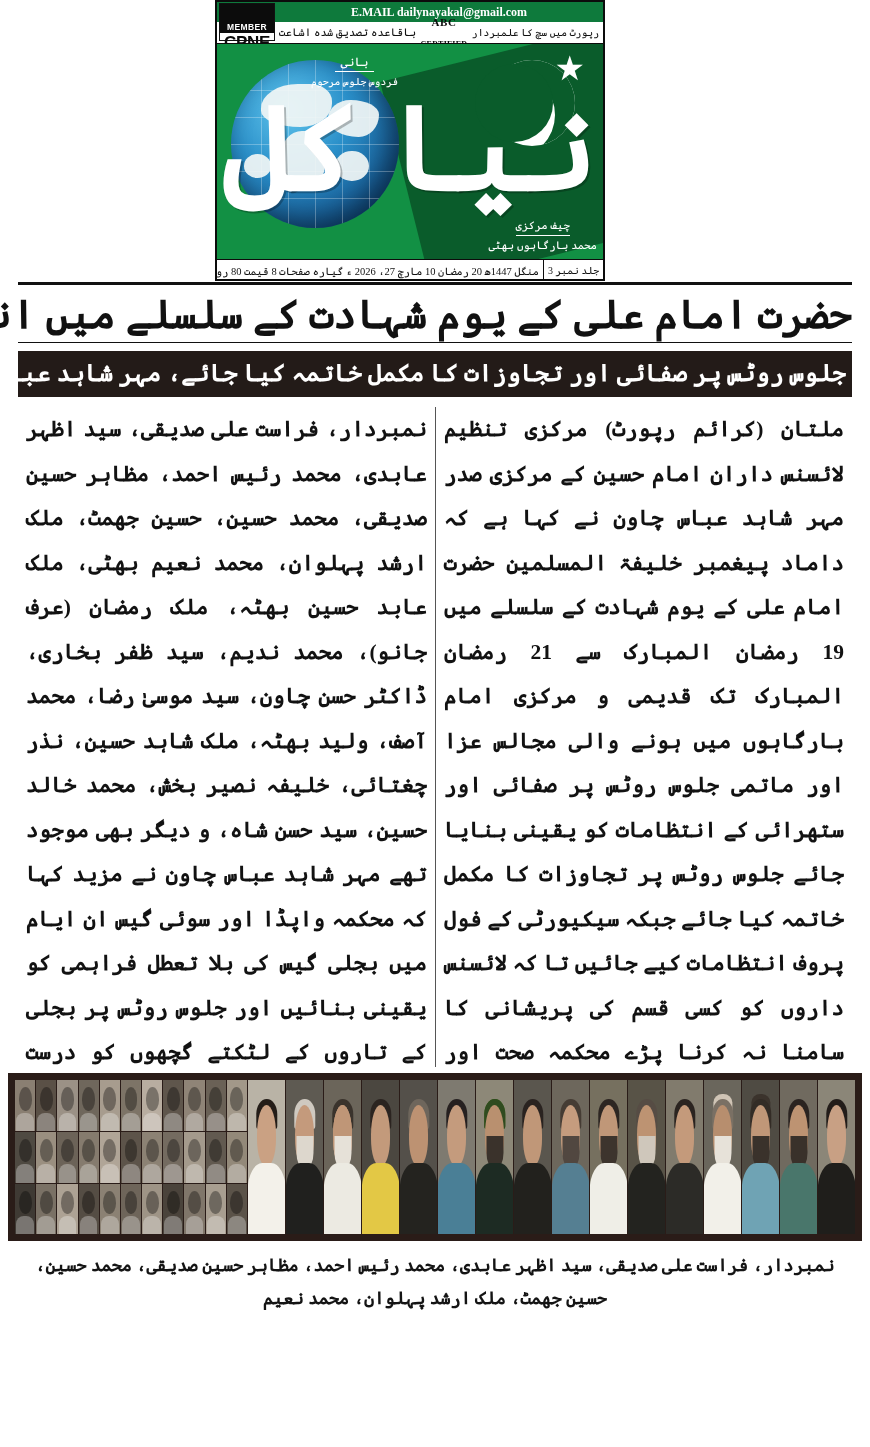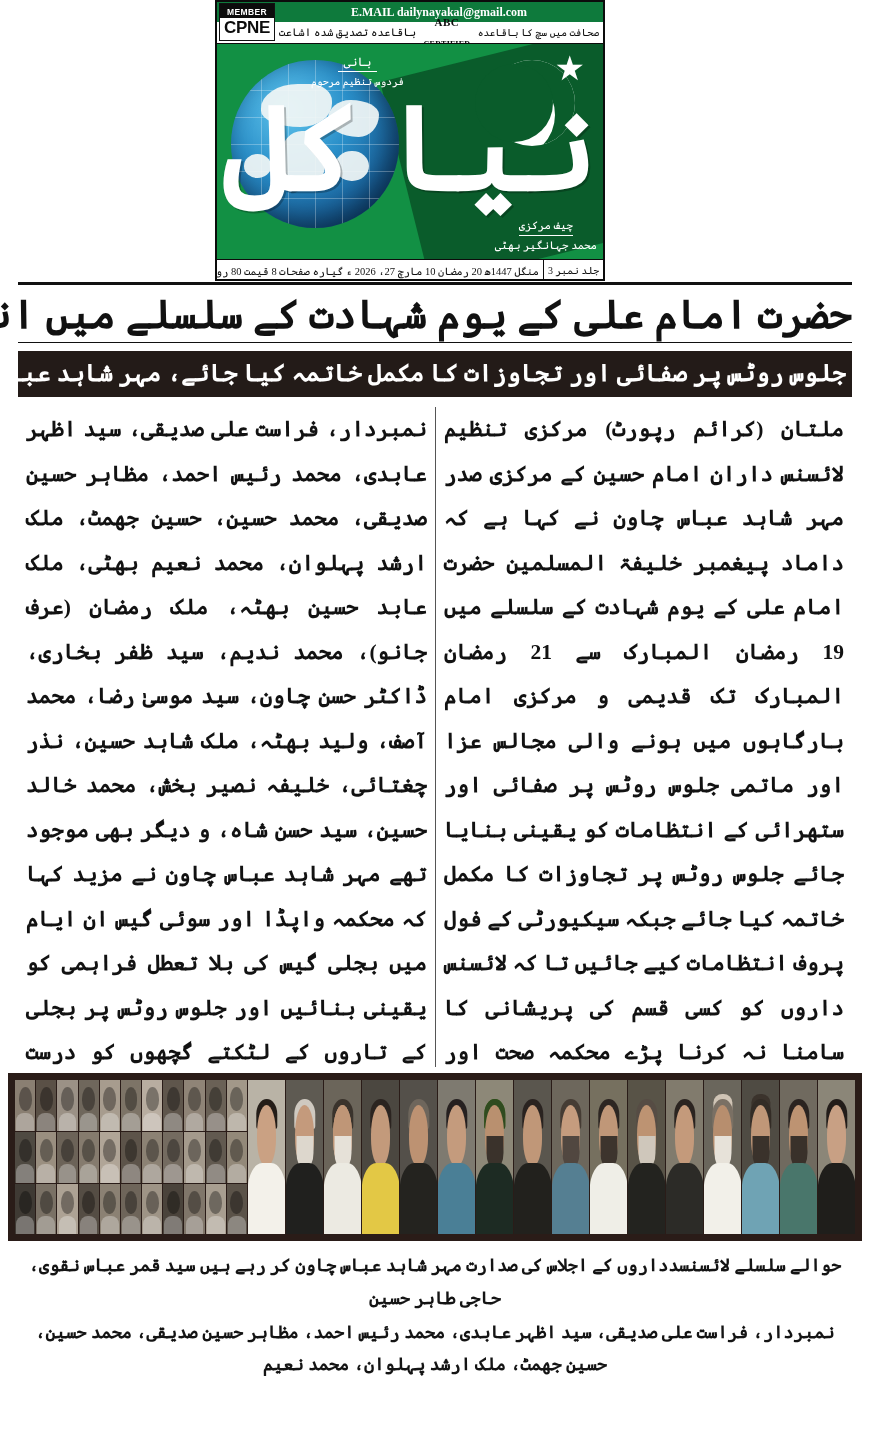--- a/index.html
+++ b/index.html
@@ -48,21 +48,21 @@
     line-height: 1;
   }
   .cpne-member {
     display: block;
     background: #0c0c0c;
     color: #ffffff;
     font-family: "Liberation Sans", sans-serif;
     font-weight: bold;
     font-size: 8.5px;
     letter-spacing: .4px;
-    padding: 4px 0 1px;
+    padding: 19px 0 1px;
   }
   .cpne-name {
     display: block;
     color: #0c0c0c;
     font-family: "Liberation Sans", sans-serif;
     font-weight: bold;
     font-size: 17px;
     letter-spacing: -0.3px;
     margin-top: 1px;
   }
@@ -429,21 +429,21 @@
 
     <div class="masthead-box">
 
       <div class="top-strip">
         <div class="cpne-badge">
           <span class="cpne-member">MEMBER</span>
           <span class="cpne-name">CPNE</span>
         </div>
         <div class="email-line">E.MAIL dailynayakal@gmail.com</div>
         <div class="strip-row2">
-          <span class="strip-urdu-right">صحافت میں سچ کا باقاعدہ</span>
+          <span class="strip-urdu-right">رپورٹ میں سچ کا علمبردار</span>
           <span class="abc-block">
             <span class="abc-top">ABC</span>
             <span class="abc-bot">CERTIFIED</span>
           </span>
           <span class="strip-urdu-left">باقاعدہ تصدیق شدہ اشاعت</span>
         </div>
       </div>
 
       <div class="logo-field">
         <div class="flag-dark"></div>
@@ -465,26 +465,26 @@
           <div class="land l2"></div>
           <div class="land l3"></div>
           <div class="land l4"></div>
           <div class="land l5"></div>
         </div>
 
         <div class="nameplate">نیا کل</div>
 
         <div class="founder-block">
           <span class="founder-label">بانی</span>
-          <span class="founder-name">فردوس تنظیم مرحوم</span>
+          <span class="founder-name">فردوس جلوس مرحوم</span>
         </div>
 
         <div class="editor-block">
           <span class="editor-label">چیف مرکزی</span>
-          <span class="editor-name">محمد جہانگیر بھٹی</span>
+          <span class="editor-name">محمد بارگاہوں بھٹی</span>
         </div>
       </div>
 
       <div class="date-strip">
         <div class="ds-cell ds-vol">جلد نمبر 3</div>
         <div class="ds-cell ds-date">منگل 1447ھ 20 رمضان 10 مارچ 27، 2026 ء گیارہ صفحات 8 قیمت 80 روپے</div>
 
       </div>
 
     </div>
@@ -655,18 +655,17 @@
         <div class="bg" style="background:#8b8678"></div>
         <div class="hair" style="background:#231d1a"></div>
         <div class="head" style="background:#c8a084"></div>
         <div class="body" style="background:#1f1e1b"></div>
       </div>
 
     </div>
   </div>
 
   <div class="caption">
-    <p>حوالے سلسلے لائسنسدداروں کے اجلاس کی صدارت مہر شاہد عباس چاون کر رہے ہیں سید قمر عباس نقوی، حاجی طاہر حسین</p>
     <p>نمبردار، فراست علی صدیقی، سید اظہر عابدی، محمد رئیس احمد، مظاہر حسین صدیقی، محمد حسین، حسین جھمٹ، ملک ارشد پہلوان، محمد نعیم</p>
 
   </div>
 
 </div>
 
 </body></html>

